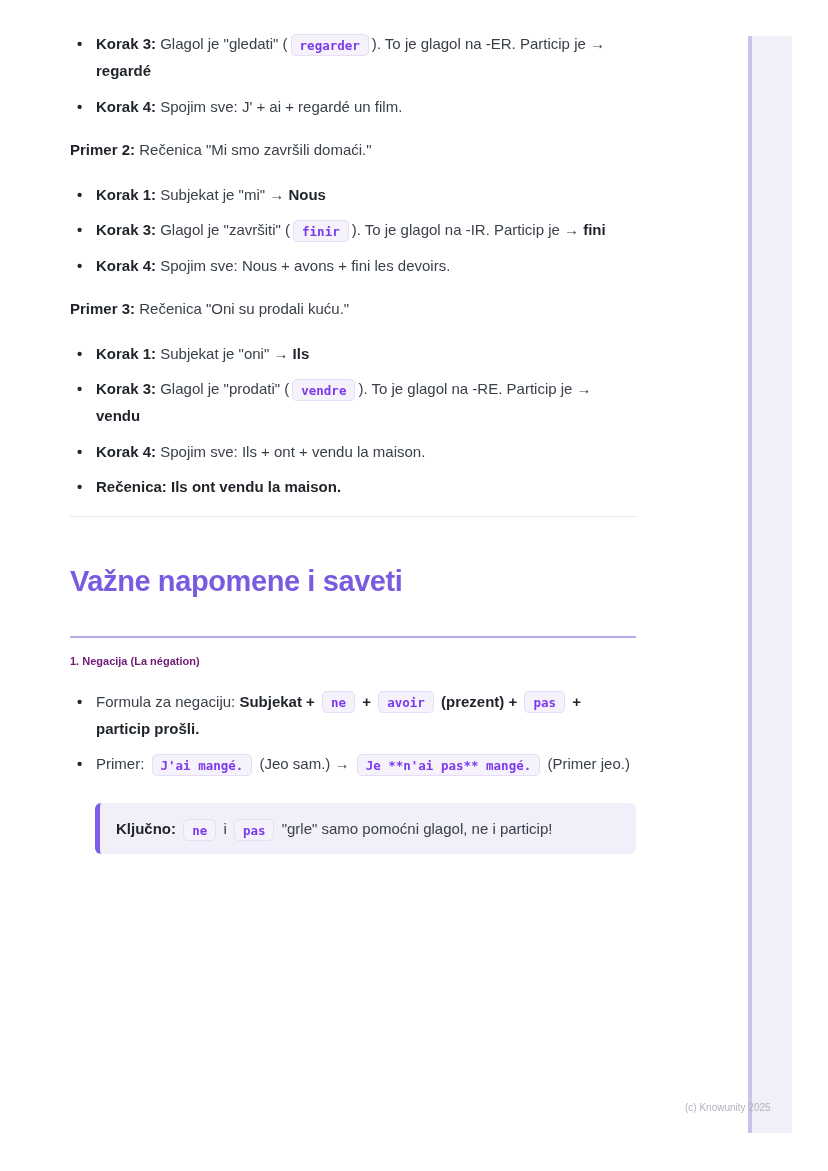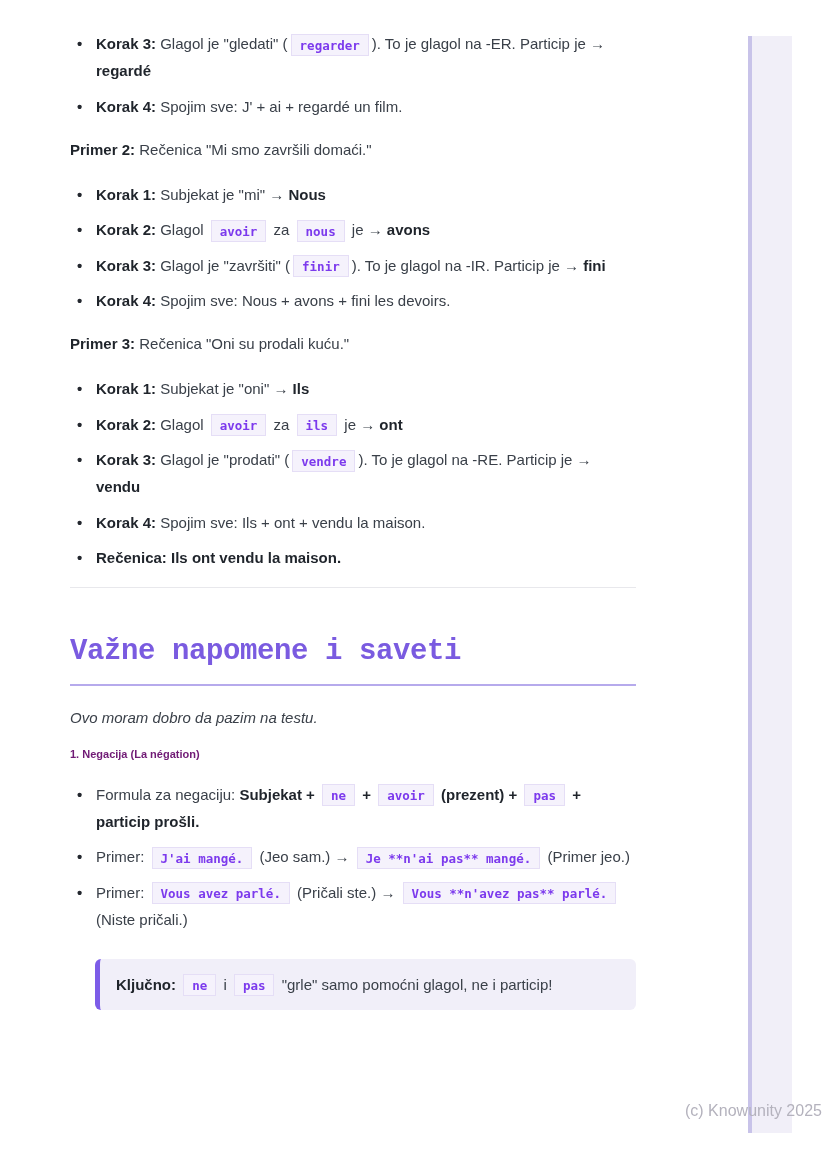--- a/index.html
+++ b/index.html
@@ -19,88 +19,84 @@
   li { position:relative; padding-left:26px; margin-bottom:8.5px; }
   li::before {
     content:"•"; position:absolute; left:7px; top:0;
     color:#23272e; font-size:15px; font-weight:bold;
   }
   .seg-r { color:#3a4049; }
   .seg-b { color:#1f242b; font-weight:700; }
   .seg-c {
     font-family:"DejaVu Sans Mono", monospace;
     font-size:12.5px; font-weight:700; color:#7c3aed;
-    background:#f5f2fc; border:1px solid #e5def6; border-radius:0;
+    background:#f5f2fc; border:1px solid #e5def6; border-radius:5px;
     padding:2.5px 8px; margin:0 3px; white-space:pre-wrap;
     -webkit-box-decoration-break:clone; box-decoration-break:clone;
   }
   .primer-line { margin:0 0 18px 0; }
   .section-divider { border:none; border-top:1px solid #e8e8ec; margin:10px 0 0 0; }
   .section-heading {
     margin-top:38px; font-size:29px; font-weight:800; letter-spacing:-0.4px;
-    color:#7a5be0; padding-bottom:6px; border-bottom:2px solid #b6aaec;font-family:Liberation Mono, monospace;
+    color:#7a5be0; padding-bottom:29px; border-bottom:2px solid #b6aaec;
   }
   .note-italic { font-style:italic; margin-top:18px; color:#3a4049; }
   .subsection-heading { margin-top:14px; font-size:11px; font-weight:700; color:#701a75; }
   .negation-list { margin-top:16px; }
   .callout {
     margin:26px 0 0 25px; width:541px;
     background:#f1eff9; border-left:5px solid #7c5ce8; border-radius:6px;
     padding:12px 16px;
   }
   .scroll-track {
     position:absolute; left:748px; top:36px; width:44px; height:1097px;
     background:#f1eff8; border-left:4px solid #c8c3e9; z-index:1;
   }
   .footer-copyright {
     position:absolute; left:685px; top:1102px; z-index:2;
-    font-size:16px; color:#b4b2bd;
+    font-size:10px; color:#b4b2bd;
   }
 </style>
 </head>
 <body>
 
 <div class="content">
 
   <ul>
     <li><span class="seg-b">Korak 3:</span><span class="seg-r"> Glagol je "gledati" (</span><span class="seg-c">regarder</span><span class="seg-r">). To je glagol na -ER. Particip je → </span><span class="seg-b">regardé</span></li>
     <li><span class="seg-b">Korak 4:</span><span class="seg-r"> Spojim sve: J' + ai + regardé un film.</span></li>
   </ul>
 
   <p class="primer-line"><span class="seg-b">Primer 2:</span><span class="seg-r"> Rečenica "Mi smo završili domaći."</span></p>
 
   <ul>
     <li><span class="seg-b">Korak 1:</span><span class="seg-r"> Subjekat je "mi" → </span><span class="seg-b">Nous</span></li>
-    <li><span class="seg-b">Korak 2:</span><span class="seg-r"> Glagol </span><span class="seg-c">avoir</span><span class="seg-r"> za </span><span class="seg-c">nous</span><span class="seg-r"> je → </span><span class="seg-b">avons</span></li>
     <li><span class="seg-b">Korak 3:</span><span class="seg-r"> Glagol je "završiti" (</span><span class="seg-c">finir</span><span class="seg-r">). To je glagol na -IR. Particip je → </span><span class="seg-b">fini</span></li>
     <li><span class="seg-b">Korak 4:</span><span class="seg-r"> Spojim sve: Nous + avons + fini les devoirs.</span></li>
   </ul>
 
   <p class="primer-line"><span class="seg-b">Primer 3:</span><span class="seg-r"> Rečenica "Oni su prodali kuću."</span></p>
 
   <ul>
     <li><span class="seg-b">Korak 1:</span><span class="seg-r"> Subjekat je "oni" → </span><span class="seg-b">Ils</span></li>
-    <li><span class="seg-b">Korak 2:</span><span class="seg-r"> Glagol </span><span class="seg-c">avoir</span><span class="seg-r"> za </span><span class="seg-c">ils</span><span class="seg-r"> je → </span><span class="seg-b">ont</span></li>
     <li><span class="seg-b">Korak 3:</span><span class="seg-r"> Glagol je "prodati" (</span><span class="seg-c">vendre</span><span class="seg-r">). To je glagol na -RE. Particip je → </span><span class="seg-b">vendu</span></li>
     <li><span class="seg-b">Korak 4:</span><span class="seg-r"> Spojim sve: Ils + ont + vendu la maison.</span></li>
     <li><span class="seg-b">Rečenica: Ils ont vendu la maison.</span></li>
   </ul>
 
   <hr class="section-divider">
 
   <h1 class="section-heading">Važne napomene i saveti</h1>
 
-  <p class="note-italic">Ovo moram dobro da pazim na testu.</p>
 
   <h3 class="subsection-heading">1. Negacija (La négation)</h3>
 
   <ul class="negation-list">
     <li><span class="seg-r">Formula za negaciju: </span><span class="seg-b">Subjekat + </span><span class="seg-c">ne</span><span class="seg-b"> + </span><span class="seg-c">avoir</span><span class="seg-b"> (prezent) + </span><span class="seg-c">pas</span><span class="seg-b"> + particip prošli.</span></li>
     <li><span class="seg-r">Primer: </span><span class="seg-c">J'ai mangé.</span><span class="seg-r"> (Jeo sam.) → </span><span class="seg-c">Je **n'ai pas** mangé.</span><span class="seg-r"> (Primer jeo.)</span></li>
-    <li><span class="seg-r">Primer: </span><span class="seg-c">Vous avez parlé.</span><span class="seg-r"> (Pričali ste.) → </span><span class="seg-c">Vous **n'avez pas** parlé.</span><span class="seg-r"> (Niste pričali.)</span></li>
   </ul>
 
   <div class="callout"><span class="seg-b">Ključno: </span><span class="seg-c">ne</span><span class="seg-r"> i </span><span class="seg-c">pas</span><span class="seg-r"> "grle" samo pomoćni glagol, ne i particip!</span></div>
 
 </div>
 
 <div class="scroll-track"></div>
 
 <div class="footer-copyright">(c) Knowunity 2025</div>
 

